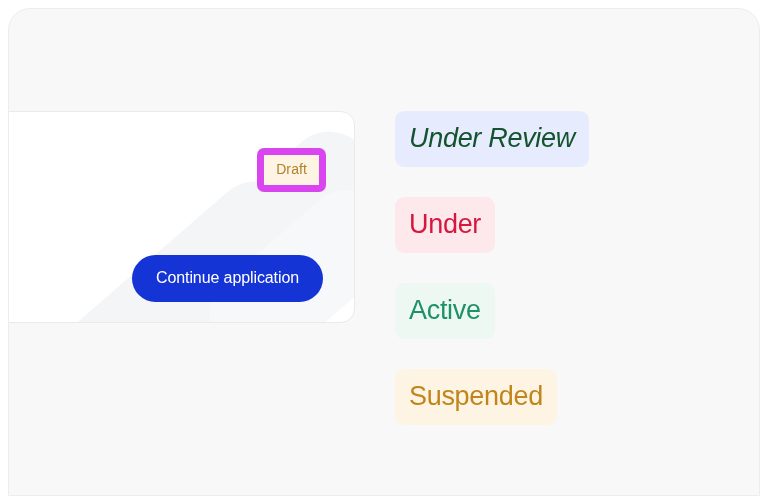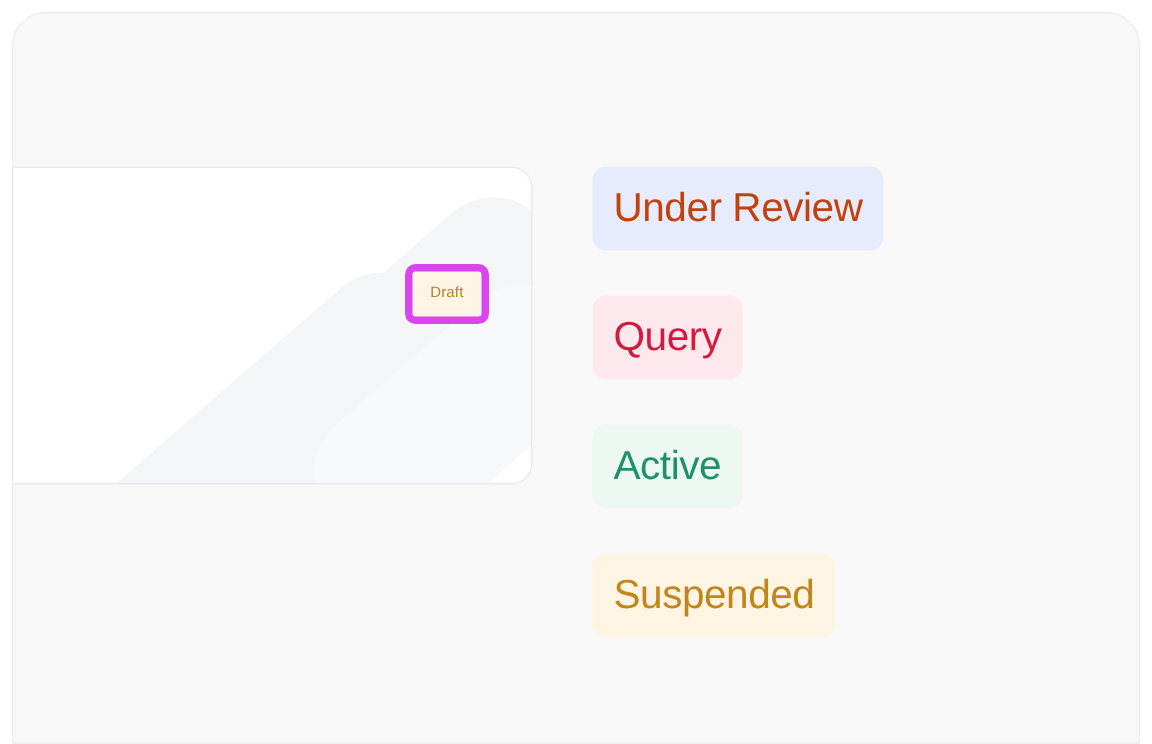--- a/index.html
+++ b/index.html
@@ -66,28 +66,27 @@
     left:244px; top:118px;
     transform:rotate(-41deg);
     background:#F7F8FA;
   }
 
   .draft-badge {
     position:absolute;
     right:28px; top:36px;
     padding:5px 12px 6px;
     background:#FDF4E4;
-    border:5px solid #d946ef;
+    border:7px solid #d946ef;
     border-radius:7px;
     color:#B5802A;
-    font-size:10px;
+    font-size:14px;
     line-height:19px;
     letter-spacing:.1px;
     white-space:nowrap;
-    margin-top:28px;
   }
 
   .continue-btn {
     position:absolute;
     left:178px; top:143px;
     padding:13px 24px 14px;
     background:#1534D6;
     color:#FFFFFF;
     border:none;
     border-radius:24px;
@@ -110,43 +109,44 @@
   }
 
   .status-pill {
     padding:9px 14px 11px;
     border-radius:9px;
     font-size:27px;
     line-height:36px;
     letter-spacing:-.3px;
     white-space:nowrap;
   }
-  .status-pill.blue   { background:#E6ECFE; color:#c2410c; }
+  .status-pill.blue   { background:#E6ECFE; color:#14532d;font-style:italic; }
   .status-pill.pink   { background:#FDE8EC; color:#D8173F; }
   .status-pill.green  { background:#EDF8F3; color:#1E9168;text-align:center; }
   .status-pill.amber  { background:#FDF4E4; color:#C2851B; }
 </style>
 </head>
 <body>
 
 <div class="screen">
   <div class="panel">
 
     <div class="app-card">
       <div class="watermark">
         <span class="wm-band wm-a"></span>
         <span class="wm-band wm-b"></span>
         <span class="wm-band wm-c"></span>
       </div>
 
       <div class="draft-badge">Draft</div>
 
+      <button class="continue-btn">Continue application</button>
     </div>
 
     <div class="status-list">
       <div class="status-pill blue">Under Review</div>
-      <div class="status-pill pink">Query</div>
+      <div class="status-pill pink">Under</div>
       <div class="status-pill green">Active</div>
       <div class="status-pill amber">Suspended</div>
     </div>
 
   </div>
 </div>
 
 </body></html>

